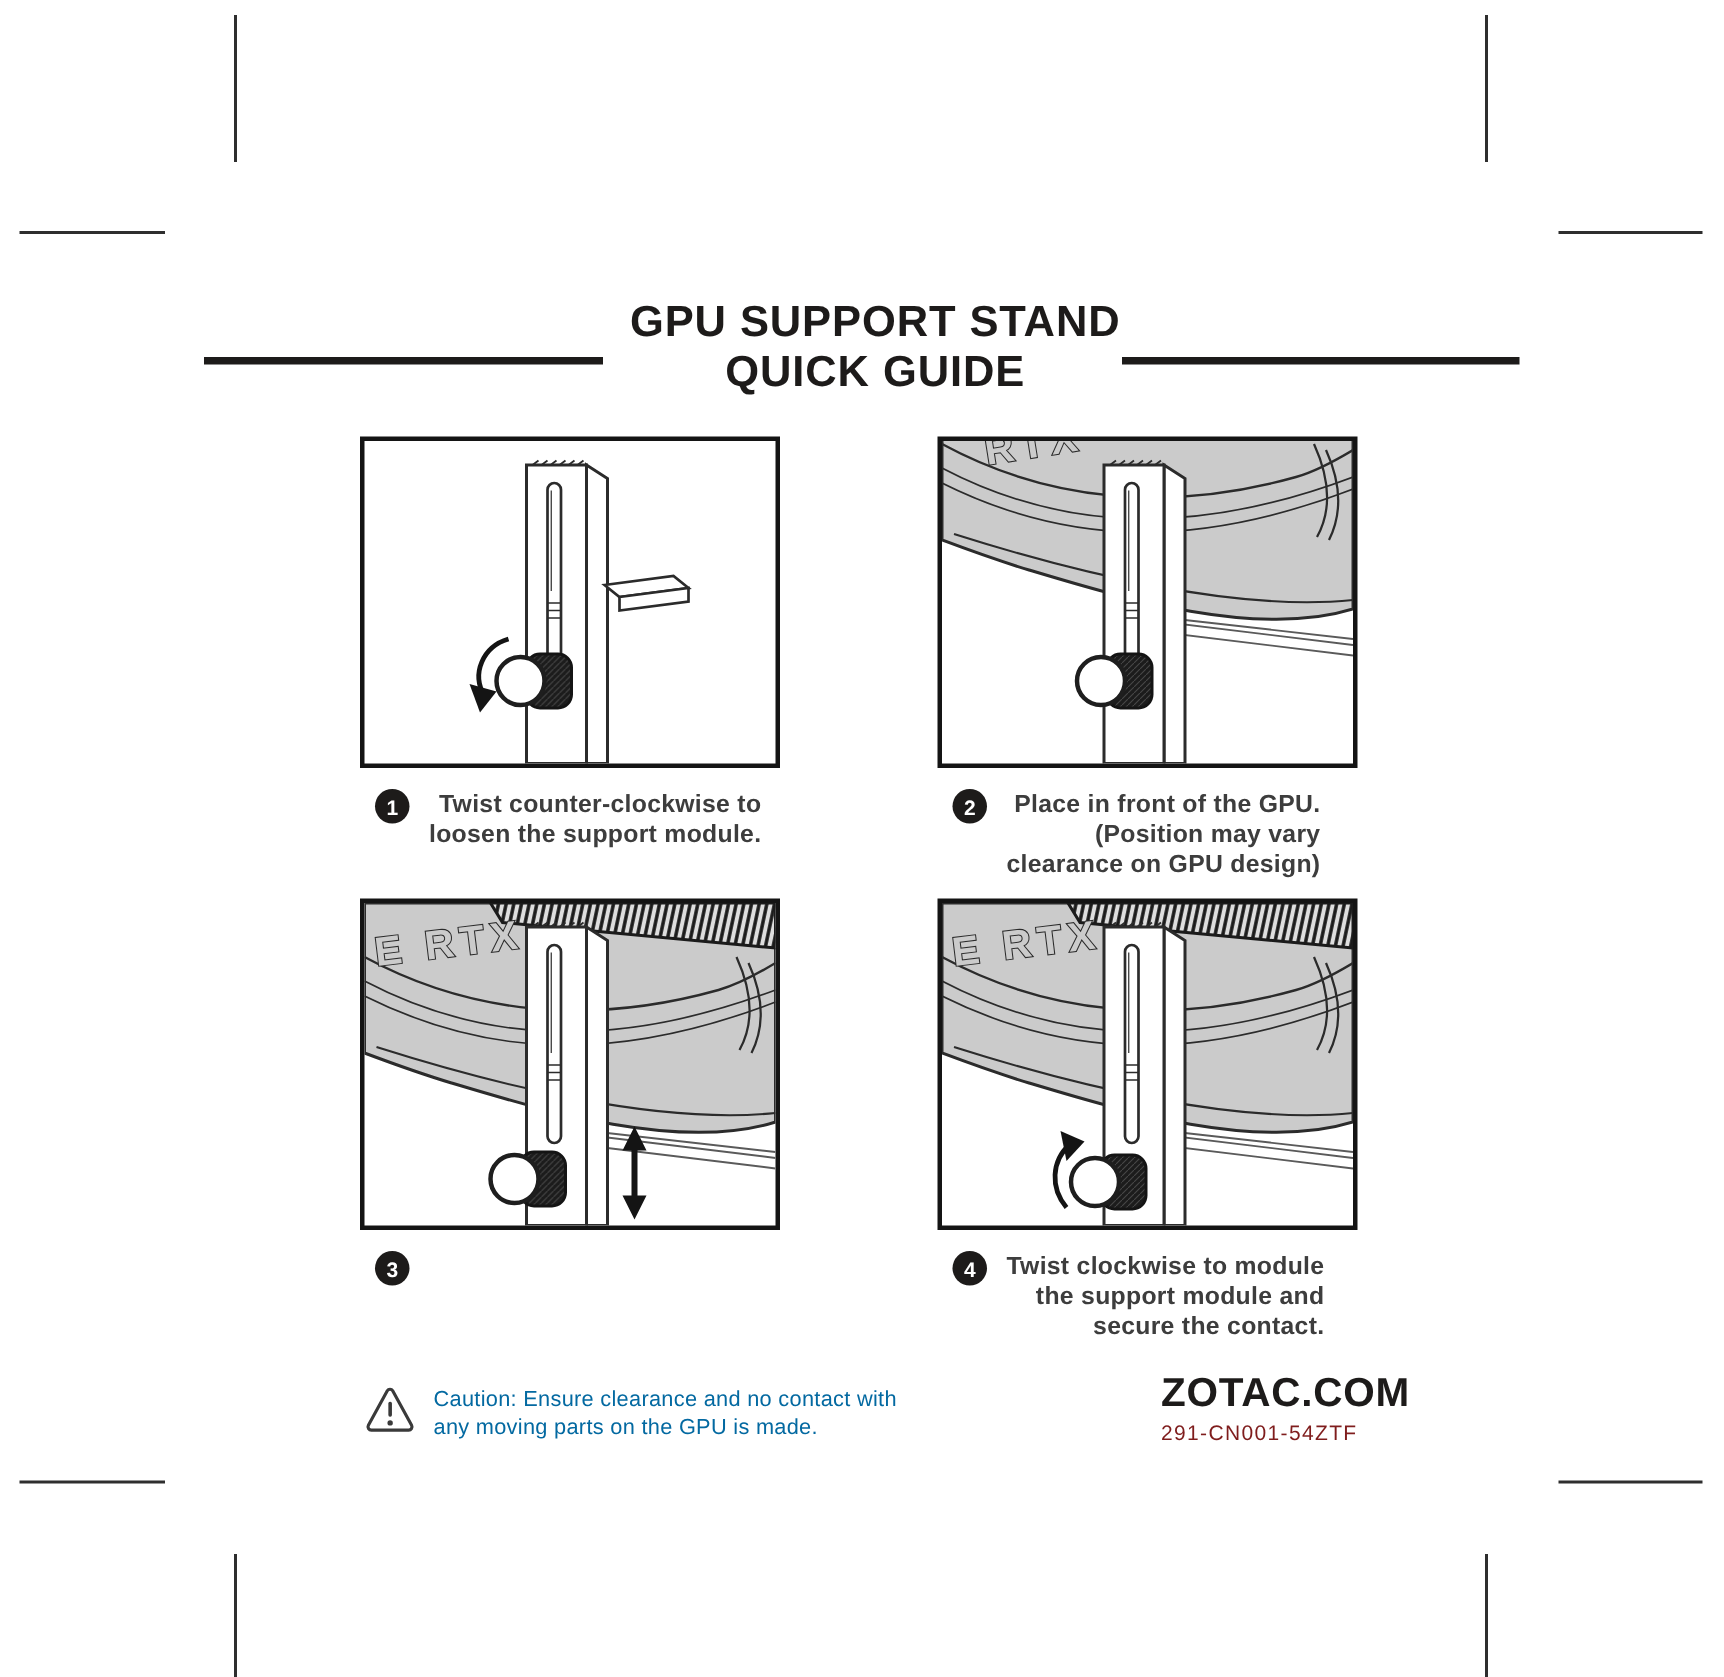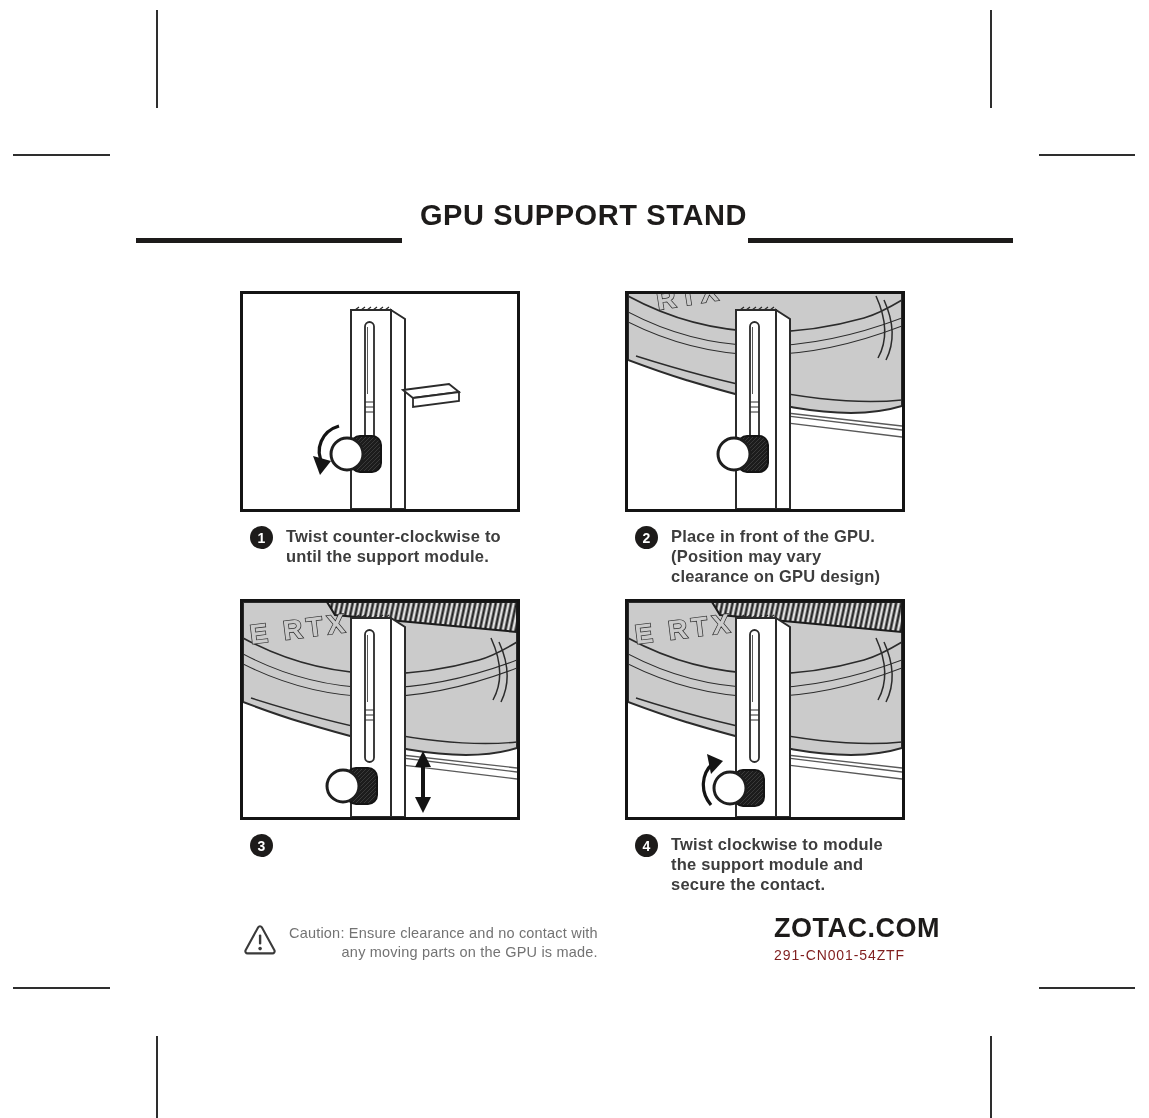--- a/index.html
+++ b/index.html
@@ -33,24 +33,24 @@
   .step { position:absolute; display:flex; gap:13px; align-items:flex-start; }
   #step1 { left:250px; top:526px; }
   #step2 { left:635px; top:526px; }
   #step3 { left:250px; top:834px; }
   #step4 { left:635px; top:834px; }
   .badge {
     flex:0 0 23px; width:23px; height:23px; border-radius:50%;
     background:#1d1b1a; color:#fff; font-size:14px; font-weight:700;
     display:flex; align-items:center; justify-content:center; margin-top:0px;
   }
-  .step-lines { font-size:16.5px; line-height:20px; font-weight:700; color:#3d3d3d; letter-spacing:0.2px; }
+  .step-lines { font-size:16.5px; line-height:20px; font-weight:700; color:#3d3d3d; letter-spacing:0.2px;text-align:right; }
 
   .caution { position:absolute; left:243px; top:924px; display:flex; gap:12px; align-items:flex-start; }
-  .caution-lines { font-size:14.5px; line-height:19px; font-weight:400; color:#737373; letter-spacing:0.2px;text-align:right; }
+  .caution-lines { font-size:14.5px; line-height:19px; font-weight:400; color:#0369a1; letter-spacing:0.2px; }
 
   .brand-block { position:absolute; right:209px; top:913px; text-align:left; }
   .brand-name { font-size:27px; font-weight:700; letter-spacing:0.5px; color:#1d1b1a; }
   .part-number { font-size:14px; color:#7f1d1d; letter-spacing:0.9px; margin-top:3px; font-weight:400; }
 
   .gpu-text {
     font-family:"Liberation Sans", sans-serif; font-weight:700; font-size:27px;
     fill:#cbcbcb; stroke:#2b2b2b; stroke-width:1.4px; letter-spacing:4px; paint-order:stroke;
   }
 </style>
@@ -98,20 +98,21 @@
   <div class="cropmark" id="cm-tl-h"></div>
   <div class="cropmark" id="cm-tr-v"></div>
   <div class="cropmark" id="cm-tr-h"></div>
   <div class="cropmark" id="cm-bl-h"></div>
   <div class="cropmark" id="cm-bl-v"></div>
   <div class="cropmark" id="cm-br-h"></div>
   <div class="cropmark" id="cm-br-v"></div>
 
   <div class="title-wrap">
     <div class="title-line">GPU SUPPORT STAND</div>
+    <div class="title-line">QUICK GUIDE</div>
   </div>
   <div class="rule" id="rule-left"></div>
   <div class="rule" id="rule-right"></div>
 
   <div class="panel" id="panel1">
     <svg width="274" height="215" viewBox="0 0 274 215">
       <use href="#post"></use>
       <g>
         <polygon points="160,96 206,90 216,98 170,104" fill="#ffffff" stroke="#2b2b2b" stroke-width="1.8"></polygon>
         <polygon points="170,104 216,98 216,107 170,113" fill="#ffffff" stroke="#2b2b2b" stroke-width="1.8"></polygon>
@@ -157,21 +158,21 @@
         <path d="M83,203 C72,190 73,172 85,161" fill="none" stroke="#141414" stroke-width="3.2"></path>
         <polygon points="79,152 95,159 83,172" fill="#141414"></polygon>
       </g>
     </svg>
   </div>
 
   <div class="step" id="step1">
     <span class="badge">1</span>
     <div class="step-lines">
       <div>Twist counter-clockwise to</div>
-      <div>until the support module.</div>
+      <div>loosen the support module.</div>
     </div>
   </div>
 
   <div class="step" id="step2">
     <span class="badge">2</span>
     <div class="step-lines">
       <div>Place in front of the GPU.</div>
       <div>(Position may vary</div>
       <div>clearance on GPU design)</div>
     </div>

